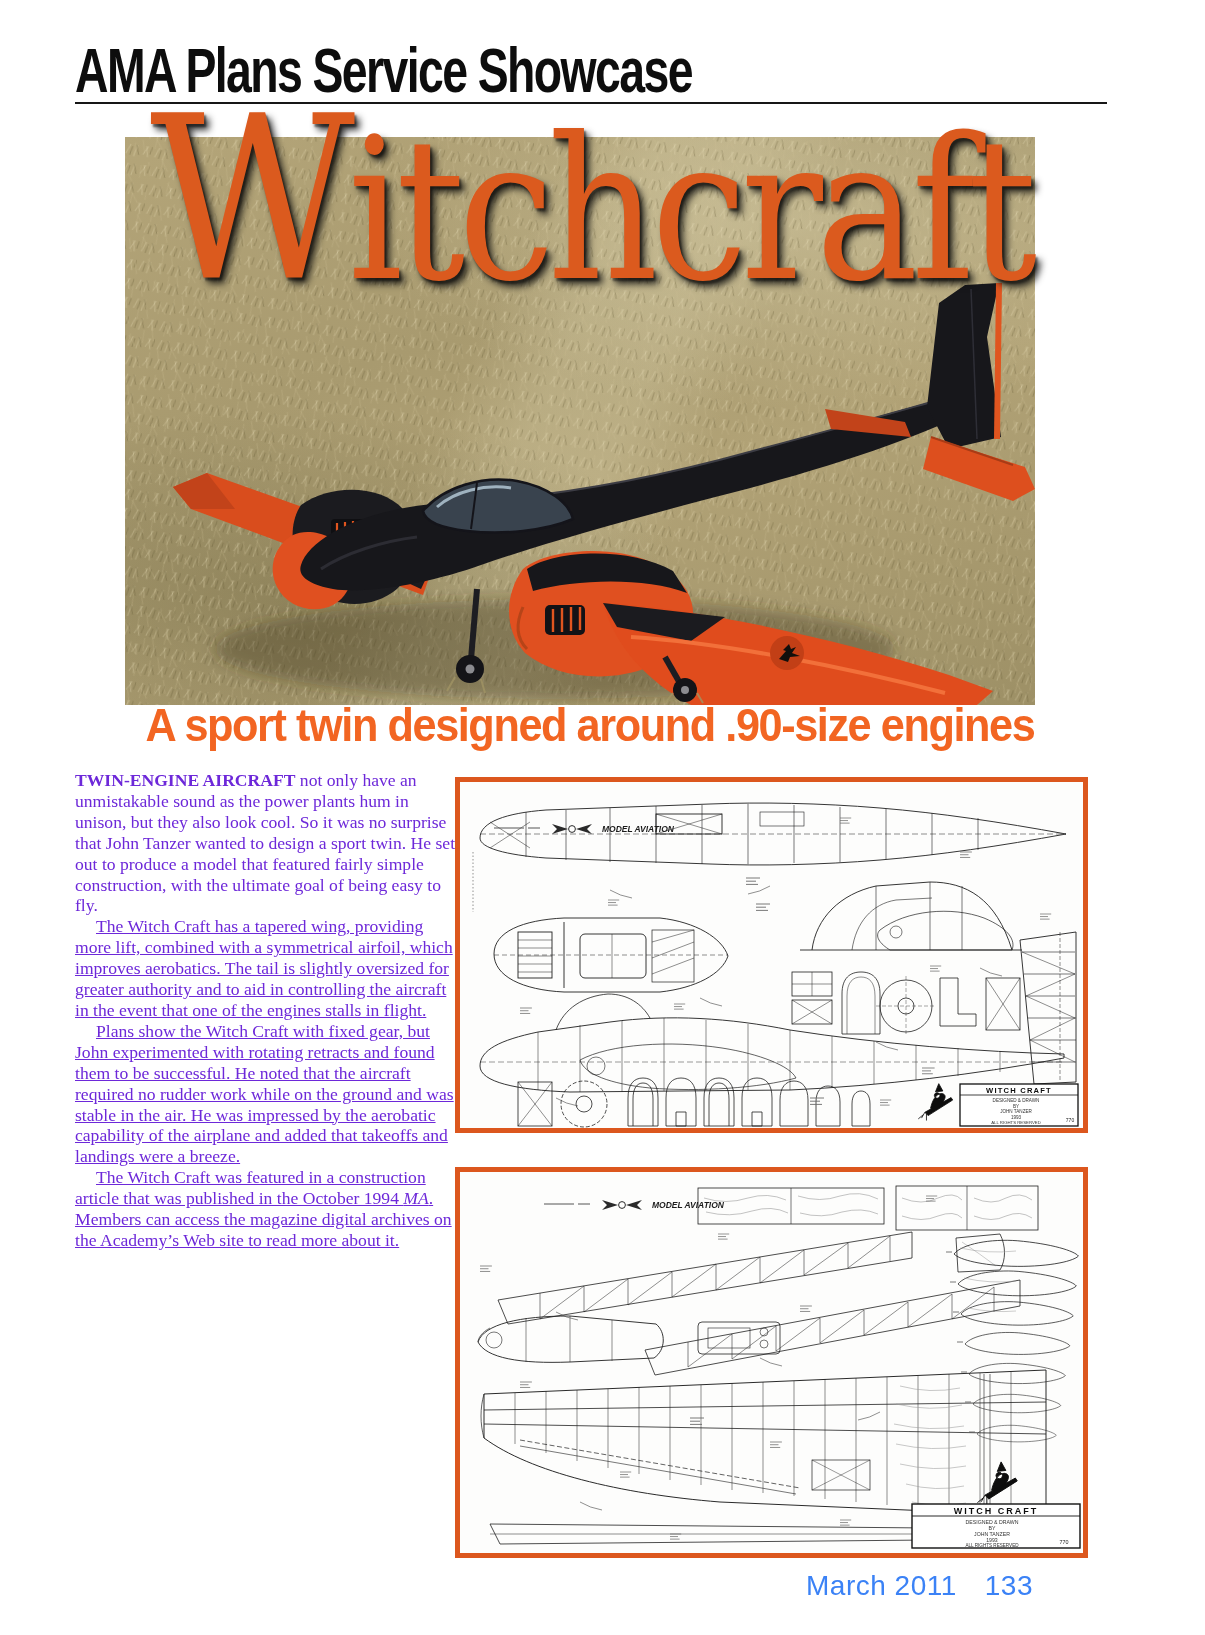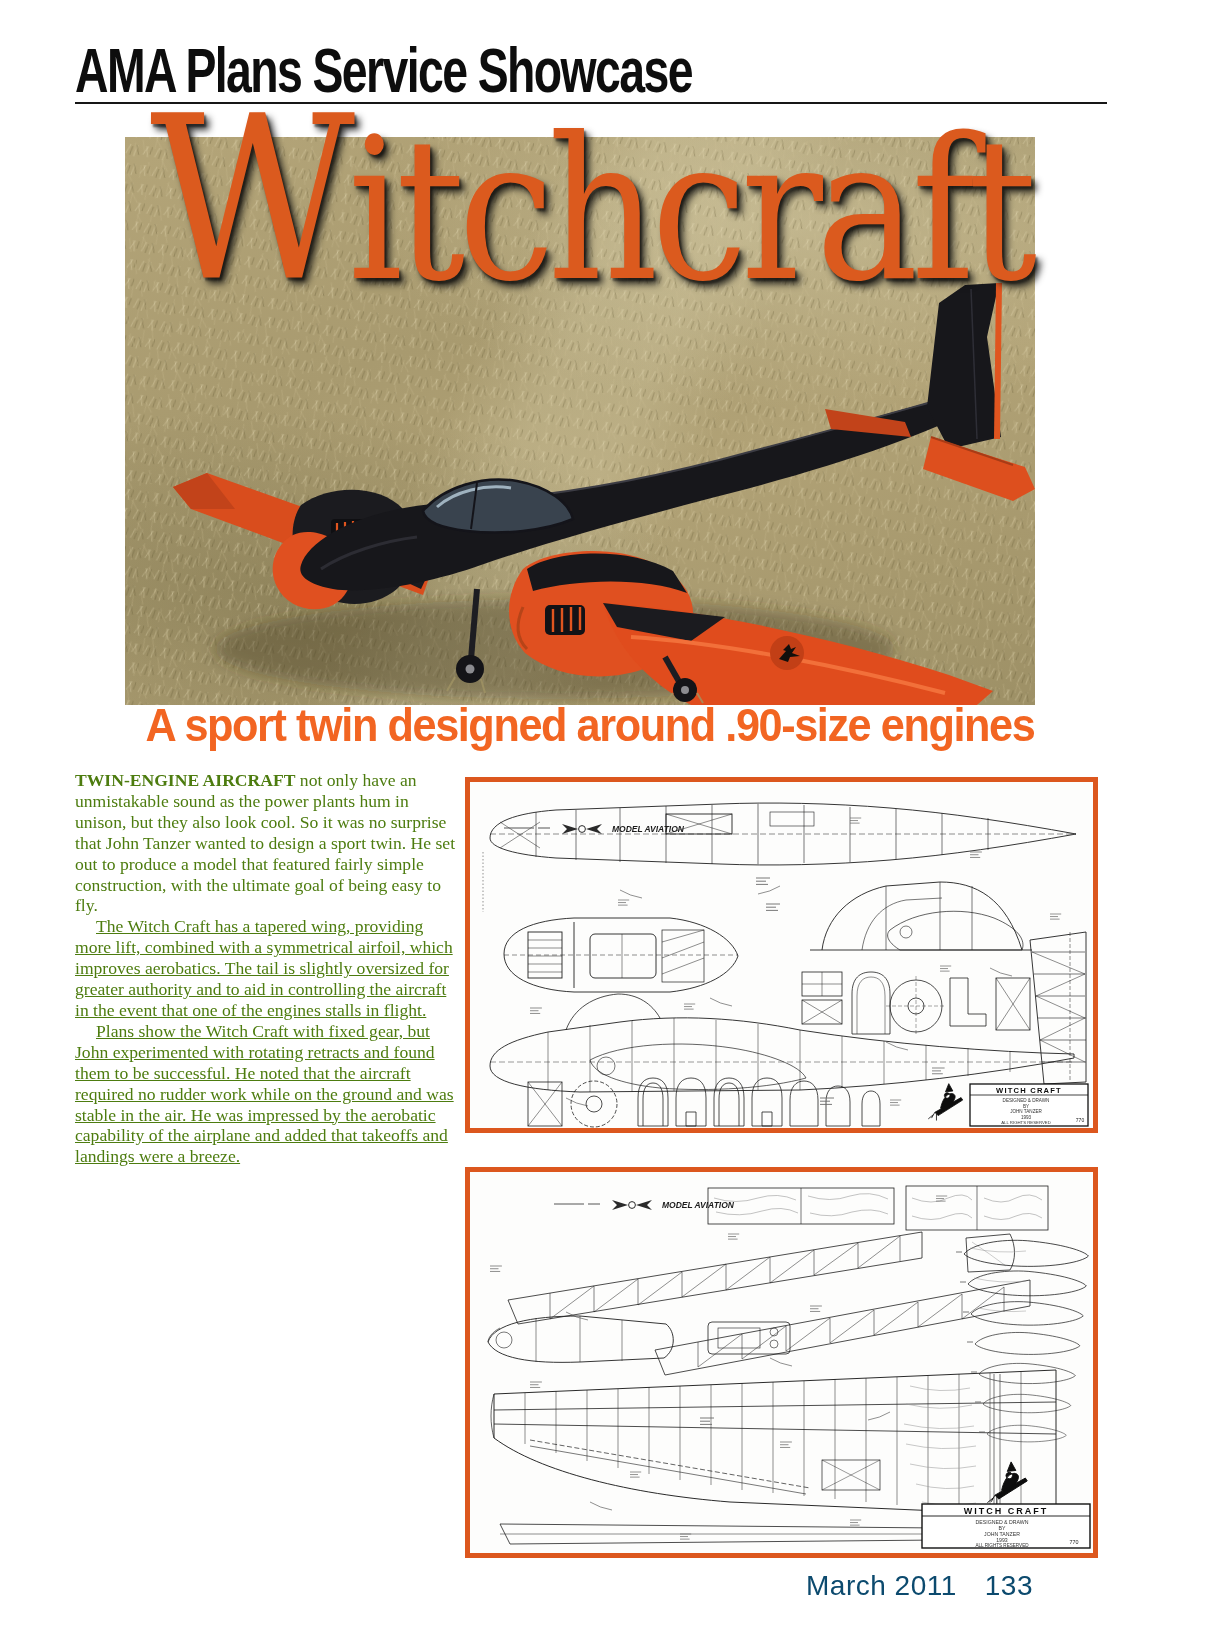--- a/index.html
+++ b/index.html
@@ -31,36 +31,36 @@
                 text-shadow:5px 6px 7px rgba(12,12,12,.82), 2px 3px 2px rgba(12,12,12,.55); }
   .hero-title::first-letter { font-size:1.16em; }
 
   
   .subtitle { position:absolute; left:85px; top:698px; width:1010px; text-align:center;
               font-family:"Liberation Sans",sans-serif; font-weight:700; font-size:46px;
               letter-spacing:-1.5px; color:#F26522; transform:scaleX(.94); transform-origin:center; }
 
   
   .article { position:absolute; left:75px; top:770px; width:385px; font-size:17.6px;
-             line-height:20.9px; color:#4d7c0f; }
+             line-height:20.9px; color:#6d28d9; }
   .article p { margin:0; }
   .article p.ind { text-indent:21px;text-decoration:underline; }
   .seg-bold { font-weight:700; }
   .seg-italic { font-style:italic; }
   .seg-logo { font-family:"Liberation Sans",sans-serif; font-weight:700; font-style:italic; font-size:15px; }
 
   
-  .plan { position:absolute; left:465px; width:633px; border:5px solid #DC571E; background:#fdfdfc; }
+  .plan { position:absolute; left:455px; width:633px; border:5px solid #DC571E; background:#fdfdfc; }
   .plan-top { top:777px; height:356px; }
   .plan-bottom { top:1167px; height:391px; }
   .plan svg { display:block; width:100%; height:100%; }
 
   
   .footer { position:absolute; top:1570px; right:74px; font-family:"Liberation Sans",sans-serif;
-            font-size:28px; letter-spacing:.5px; color:#0c4a6e; }
+            font-size:28px; letter-spacing:.5px; color:#3b82f6; }
   .footer .pageno { margin-left:28px; }
 </style>
 </head>
 <body>
 
 <div class="page">
 
   <div class="masthead">
     <h1>AMA Plans Service Showcase</h1>
   </div>
@@ -155,20 +155,21 @@
   </div>
 
   <div class="hero-title">Witchcraft</div>
 
   <div class="subtitle">A sport twin designed around .90-size engines</div>
 
   <div class="article">
       <p><span class="seg-bold">TWIN-ENGINE AIRCRAFT</span><span> not only have an unmistakable sound as the power plants hum in unison, but they also look cool. So it was no surprise that John Tanzer wanted to design a sport twin. He set out to produce a model that featured fairly simple construction, with the ultimate goal of being easy to fly.</span></p>
       <p class="ind"><span>The Witch Craft has a tapered wing, providing more lift, combined with a symmetrical airfoil, which improves aerobatics. The tail is slightly oversized for greater authority and to aid in controlling the aircraft in the event that one of the engines stalls in flight.</span></p>
       <p class="ind"><span>Plans show the Witch Craft with fixed gear, but John experimented with rotating retracts and found them to be successful. He noted that the aircraft required no rudder work while on the ground and was stable in the air. He was impressed by the aerobatic capability of the airplane and added that takeoffs and landings were a breeze.</span></p>
+      <p class="ind"><span>The Witch Craft was featured in a construction article that was published in the October 1994 </span><span class="seg-italic">MA</span><span>. Members can access the magazine digital archives on the Academy’s Web site to read more about it.</span></p>
     </div>
 
   <div class="plan plan-top">
     <svg viewBox="0 0 623 346">
       <defs>
         <g id="note">
             <path d="M0,0 h14 M0,3.2 h10 M0,6.4 h12" stroke="#6a6a6a" stroke-width="0.9" fill="none"></path>
           </g>
         <g id="leader">
             <path d="M0,0 q10,6 22,8" stroke="#444" stroke-width="0.6" fill="none"></path>

